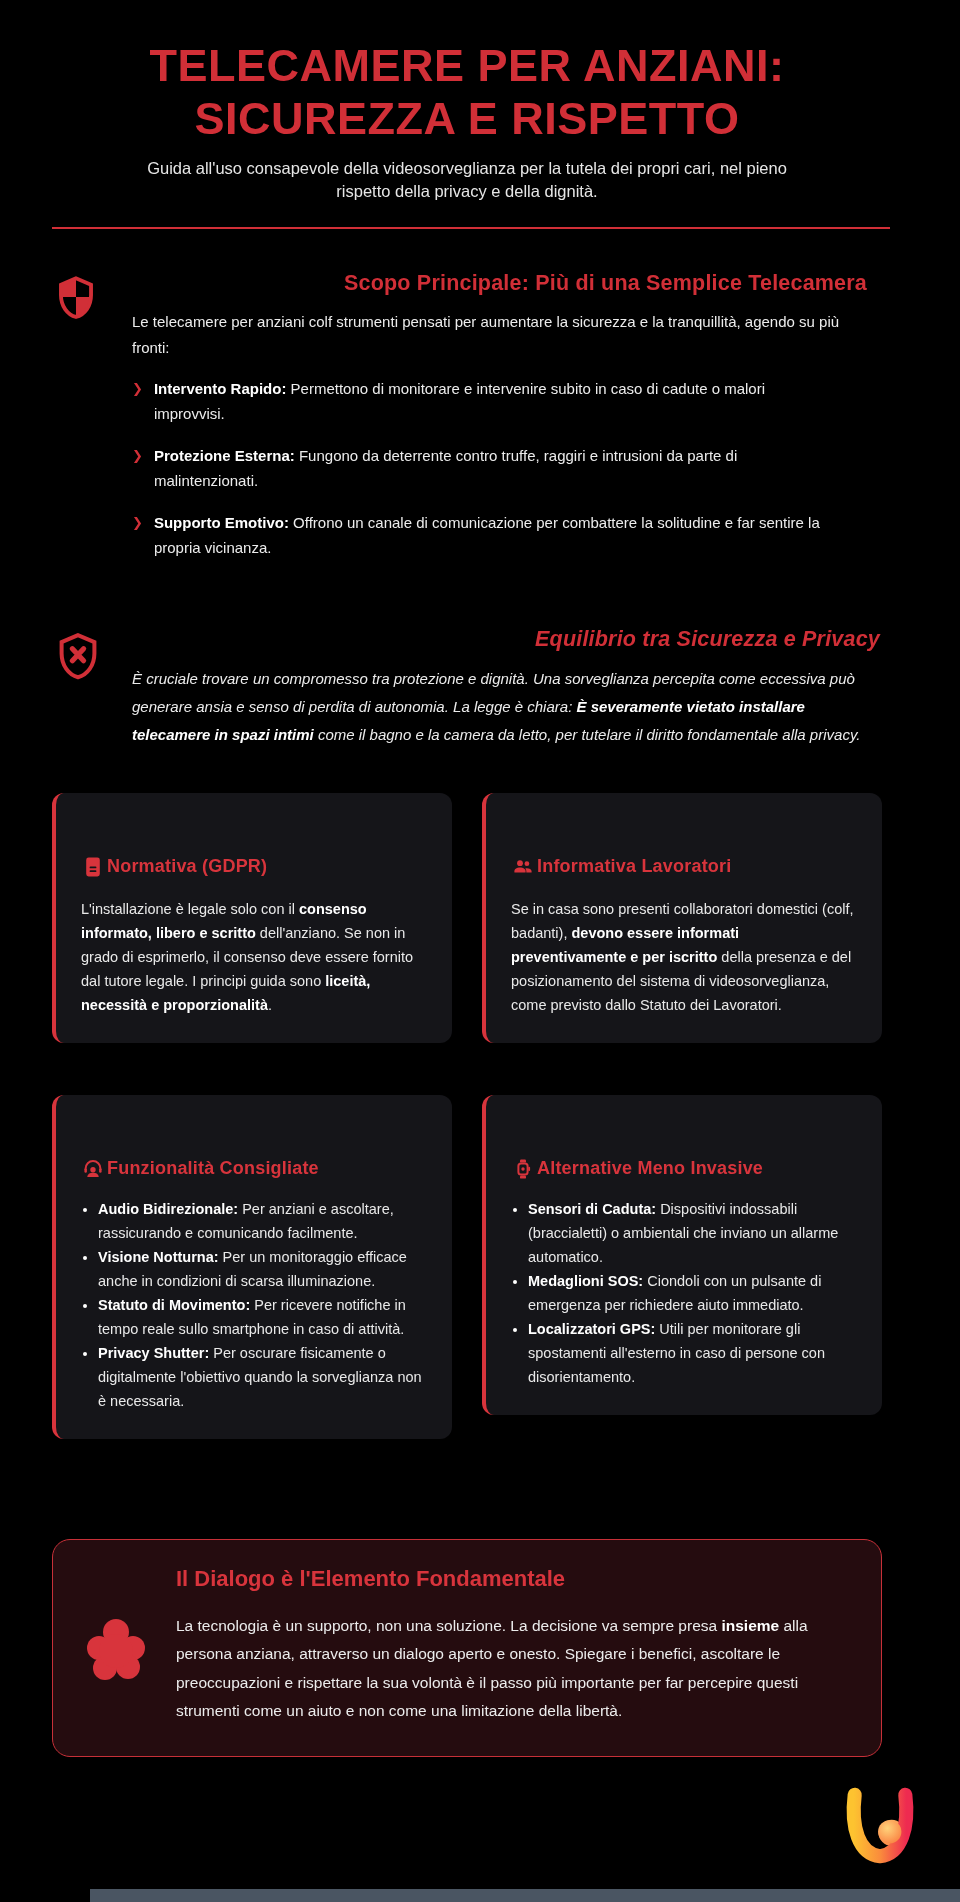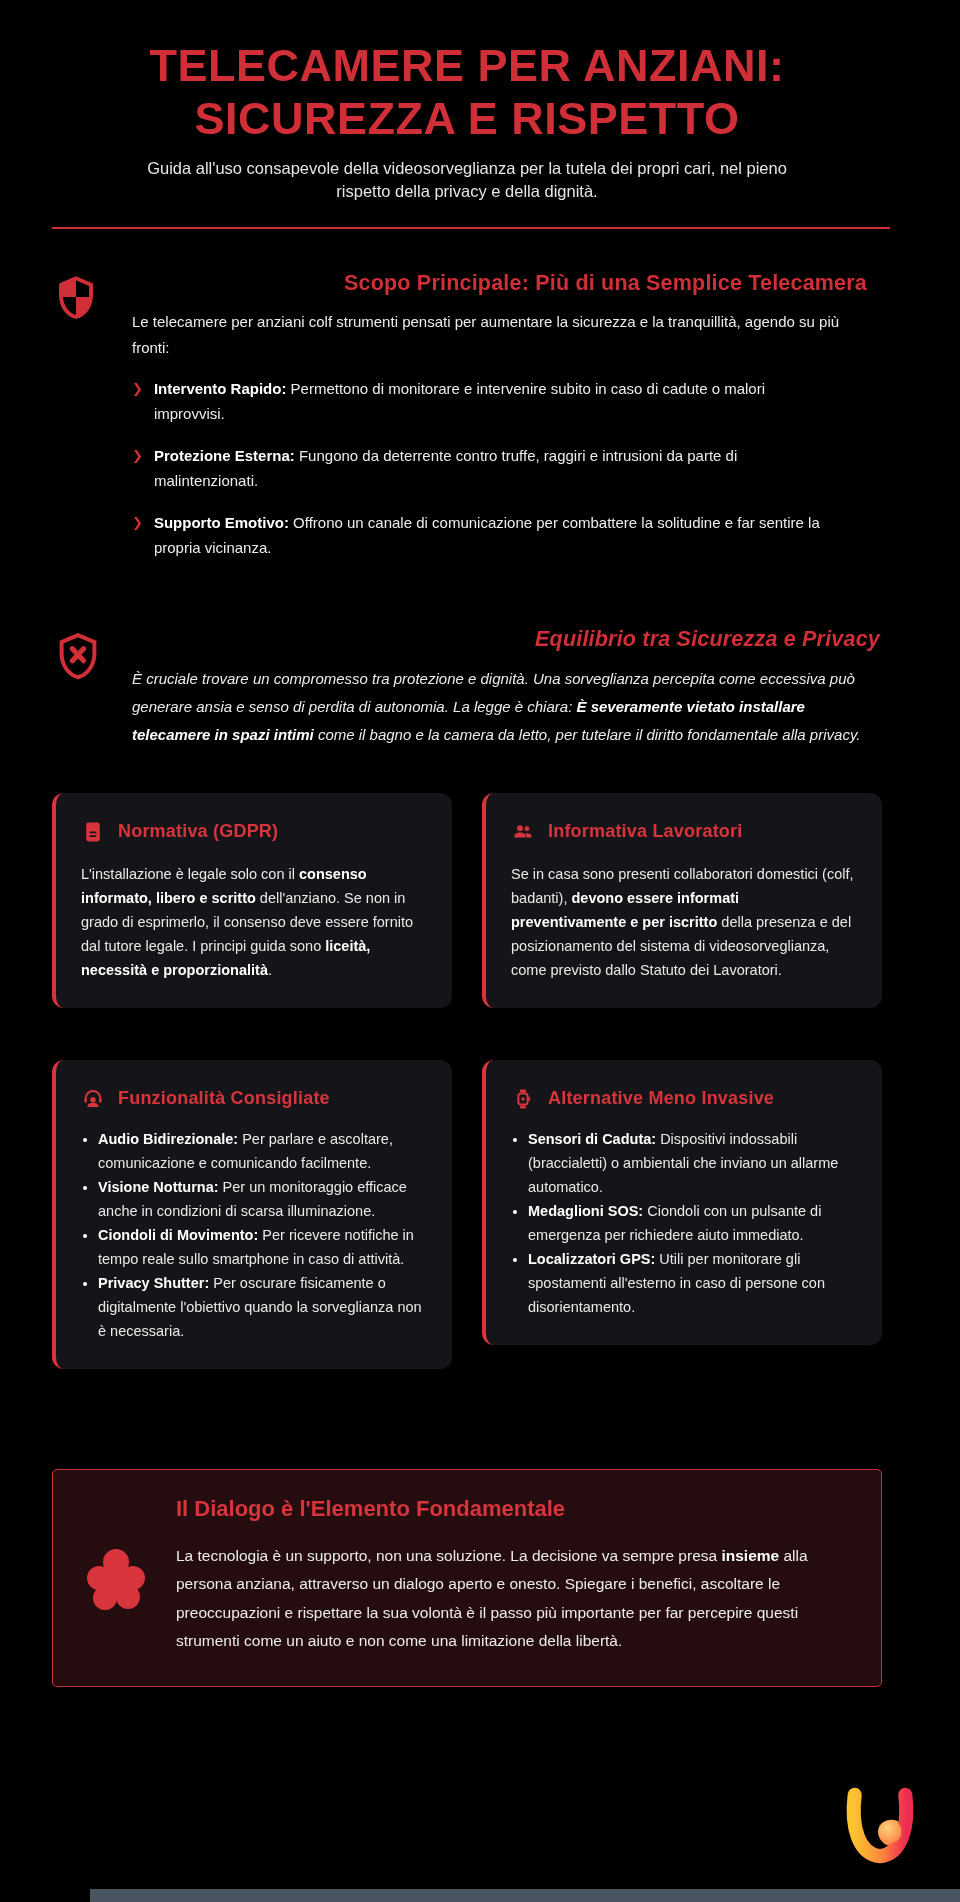--- a/index.html
+++ b/index.html
@@ -51,33 +51,33 @@
 
   
   .cards{display:grid;grid-template-columns:1fr 1fr;gap:30px;margin-top:44px;}
   .cards.row2{margin-top:52px;align-items:start;}
   .card{
     background:var(--card-bg);
     border-left:4px solid var(--accent-bright);
     border-radius:12px;
     padding:27px 28px 26px 25px;
   }
-  .card-head{display:flex;align-items:center;gap:13px;}
+  .card-head{display:flex;align-items:center;gap:2px;margin-top:35px;}
   .card-head .cicon{flex:none;width:24px;height:24px;}
   .card-title{font-size:18px;font-weight:bold;color:var(--accent-bright);letter-spacing:.2px;}
   .card-body{margin-top:18px;font-size:14.5px;line-height:24px;color:#e9e9e9;}
   .dot-list{margin-top:16px;padding-left:17px;}
   .dot-list li{font-size:14.5px;line-height:24px;color:#e9e9e9;}
   .dot-list li::marker{color:#ffffff;}
 
   
   .dialog{
     margin-top:100px;display:flex;gap:27px;
     background:var(--dialog-bg);
-    border:1.5px solid #c73038;border-radius:5px;
+    border:1.5px solid #c73038;border-radius:18px;
     padding:26px 30px 30px 30px;min-height:215px;
   }
   .dialog-icon{flex:none;width:66px;margin-top:50px;}
   .dialog h2{font-size:22px;font-weight:bold;color:var(--accent-bright);}
   .dialog p{margin-top:20px;max-width:660px;font-size:15.5px;line-height:28.5px;color:var(--body-text);}
 
   
   .brand-logo{position:absolute;left:843px;top:1786px;width:74px;height:78px;}
   .bottom-bar{position:absolute;left:90px;right:0;bottom:0;height:13px;background:#4a5562;}
 
@@ -181,23 +181,23 @@
             <path d="M4.6 13 v-1.6 a7.4 7.4 0 0 1 14.8 0 V13" fill="none" stroke="#d8343c" stroke-width="2"></path>
             <rect x="3.4" y="11.4" width="2.5" height="4.4" rx="1.2" fill="#d8343c"></rect>
             <rect x="18.1" y="11.4" width="2.5" height="4.4" rx="1.2" fill="#d8343c"></rect>
             <circle cx="12" cy="12.8" r="2.7" fill="#d8343c"></circle>
             <path d="M6.3 20 c0-2.7 2.6-4.2 5.7-4.2 s5.7 1.5 5.7 4.2 z" fill="#d8343c"></path>
           </svg>
         </span>
         <h3 class="card-title">Funzionalità Consigliate</h3>
       </div>
       <ul class="dot-list">
-        <li><strong>Audio Bidirezionale:</strong><span> Per parlare e ascoltare, comunicazione e comunicando facilmente.</span></li>
+        <li><strong>Audio Bidirezionale:</strong><span> Per anziani e ascoltare, rassicurando e comunicando facilmente.</span></li>
         <li><strong>Visione Notturna:</strong><span> Per un monitoraggio efficace anche in condizioni di scarsa illuminazione.</span></li>
-        <li><strong>Ciondoli di Movimento:</strong><span> Per ricevere notifiche in tempo reale sullo smartphone in caso di attività.</span></li>
+        <li><strong>Statuto di Movimento:</strong><span> Per ricevere notifiche in tempo reale sullo smartphone in caso di attività.</span></li>
         <li><strong>Privacy Shutter:</strong><span> Per oscurare fisicamente o digitalmente l'obiettivo quando la sorveglianza non è necessaria.</span></li>
       </ul>
     </article>
 
     <article class="card">
       <div class="card-head">
         <span class="cicon">
           <svg width="24" height="24" viewBox="0 0 24 24">
             <rect x="9" y="2.4" width="6" height="3.2" rx="1.2" fill="#d8343c"></rect>
             <rect x="9" y="18.4" width="6" height="3.2" rx="1.2" fill="#d8343c"></rect>

